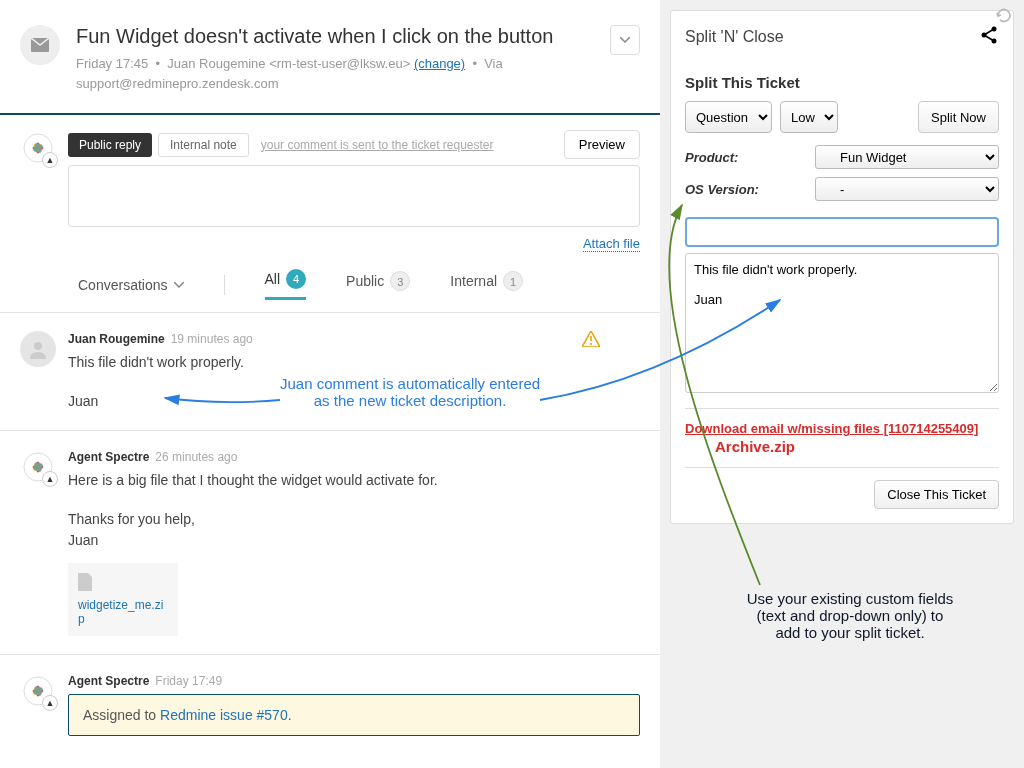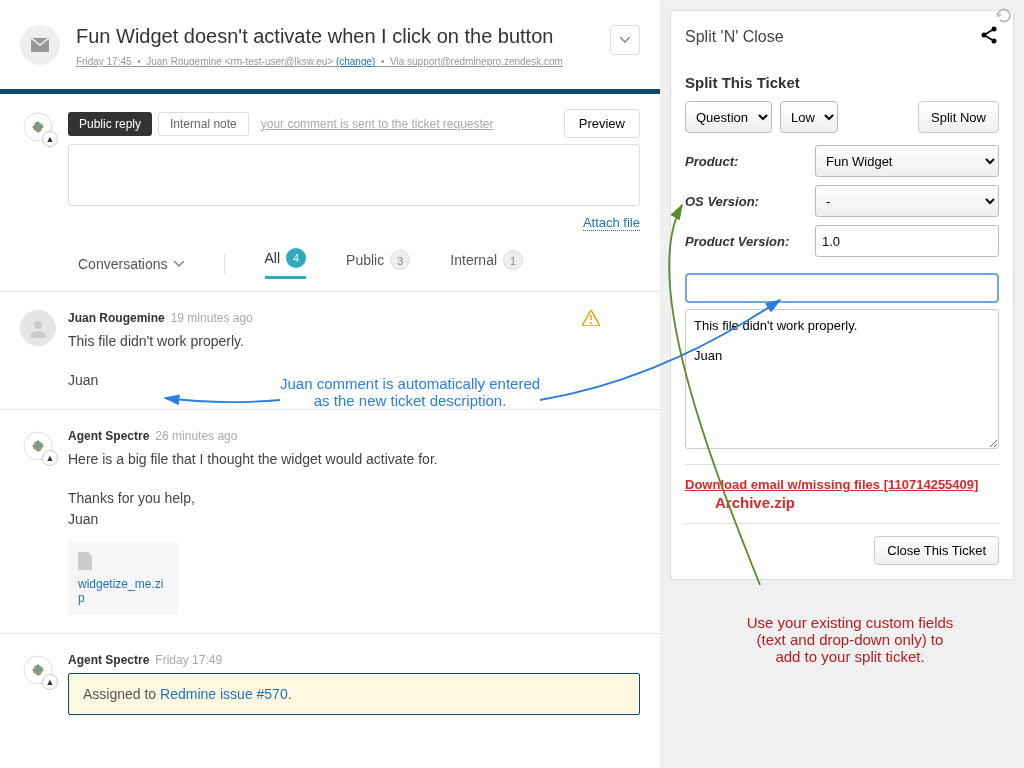--- a/index.html
+++ b/index.html
@@ -2,25 +2,25 @@
 <html><head>
 <meta charset="utf-8">
 <style>
 * { box-sizing: border-box; margin: 0; padding: 0; }
 body { font-family: -apple-system, BlinkMacSystemFont, "Segoe UI", Helvetica, Arial, sans-serif; font-size: 13px; color: #333; background: #f4f4f4; width: 1024px; height: 768px; overflow: hidden; display: flex; }
 .left-pane { flex: 1; background: #fff; overflow-y: auto; position: relative; }
 .right-pane { width: 364px; background: #f0f0f0; padding: 10px 10px 10px 10px; position: relative; }
 .right-panel-inner { background: #fff; border: 1px solid #ddd; border-radius: 3px; padding: 14px; }
 
 
-.ticket-header { display: flex; padding: 25px 20px 20px 20px; border-bottom: 5px solid #0c4a6e; position: relative; }
+.ticket-header { display: flex; padding: 25px 20px 20px 20px; border-bottom: 2px solid #0c4a6e; position: relative; }
 .mail-avatar { width: 40px; height: 40px; border-radius: 50%; background: #eee; display: flex; align-items: center; justify-content: center; margin-right: 16px; flex-shrink: 0; }
 .ticket-titles { flex: 1; }
 h1.ticket-title { font-size: 20px; font-weight: 400; color: #333; margin-bottom: 6px; }
-.ticket-meta { font-size: 10px; color: #999; line-height: 1.5; text-decoration: underline; }
+.ticket-meta { font-size: 13px; color: #999; line-height: 1.5; }
 .ticket-meta a.change { color: #1f73b7; }
 .dropdown-btn { width: 30px; height: 30px; border: 1px solid #ddd; border-radius: 4px; background: #fff; display: flex; align-items: center; justify-content: center; cursor: pointer; }
 
 
 .compose-row { padding: 15px 20px 0 20px; display: flex; }
 .agent-avatar { width: 36px; height: 36px; margin-right: 12px; position: relative; flex-shrink: 0; }
 .agent-avatar .av { width: 36px; height: 36px; border-radius: 50%; background: #fff; display: flex; align-items: center; justify-content: center; border: 0; }
 .agent-avatar .badge { position: absolute; bottom: -2px; right: -2px; width: 16px; height: 16px; border-radius: 50%; background: #fff; border: 1px solid #ccc; display: flex; align-items: center; justify-content: center; font-size: 9px; }
 .compose-main { flex: 1; }
 .tab-row { display: flex; align-items: center; margin-bottom: 6px; }
@@ -59,34 +59,34 @@
 
 .sn-head { display: flex; justify-content: space-between; align-items: center; margin-bottom: 26px; }
 .sn-title { font-size: 16px; color: #444; }
 .split-section-title { font-weight: 600; font-size: 15px; margin-bottom: 10px; }
 .select-row { display: flex; gap: 8px; margin-bottom: 12px; }
 .mac-select { border: 1px solid #bbb; border-radius: 4px; padding: 3px 6px; font-size: 13px; background: linear-gradient(#fff, #eee); height: 32px; }
 .split-now-btn { border: 1px solid #ccc; background: linear-gradient(#fff, #f0f0f0); border-radius: 4px; padding: 4px 12px; font-size: 13px; cursor: pointer; margin-left: auto; }
 .field-row { display: flex; align-items: center; margin-bottom: 8px; }
 .field-label { width: 130px; font-style: italic; font-weight: 600; font-size: 13px; }
 .field-control { flex: 1; }
-.field-control select, .field-control input { width: 100%; height: 32px; border: 1px solid #bbb; border-radius: 3px; padding: 2px 6px; font-size: 13px; }
+.field-control select, .field-control input { width: 100%; height: 24px; border: 1px solid #bbb; border-radius: 3px; padding: 2px 20px; font-size: 13px; }
 .field-control .macsel { background: linear-gradient(#fff,#eee); }
 .subject-input { width: 100%; height: 30px; border: 2px solid #6aa9e0; border-radius: 4px; outline: none; padding: 4px 8px; margin-top: 8px; }
 .desc-box { width: 100%; height: 140px; border: 1px solid #ccc; border-radius: 3px; padding: 8px; font-size: 13px; resize: both; margin-top: 6px; font-family: inherit; }
 .divider-h { height: 1px; background: #ddd; margin: 12px 0; }
 .dl-link { color: #d92a2a; text-decoration: underline; font-weight: 600; font-size: 13px; cursor: pointer; }
 .attach-name { color: #d92a2a; font-weight: 600; font-size: 15px; margin-left: 30px; margin-top: 2px; }
 .close-ticket-btn { border: 1px solid #ccc; background: linear-gradient(#fff,#f0f0f0); border-radius: 4px; padding: 6px 12px; font-size: 13px; cursor: pointer; float: right; }
 .refresh-icon { position: absolute; top: 8px; right: 12px; color: #bbb; cursor: pointer; }
 
 
 .anno { position: absolute; font-family: Arial, sans-serif; font-size: 15px; text-align: center; pointer-events: none; }
 .anno.blue { color: #2a7de1; }
-.anno.green { color: #b91c1c; margin-top: 24px; }
+.anno.green { color: #0f172a; }
 svg.overlay { position: absolute; top: 0; left: 0; pointer-events: none; }
 </style>
 </head>
 <body>
 
 <div class="left-pane">
   <div class="ticket-header">
     <div class="mail-avatar">
       <svg width="18" height="14" viewBox="0 0 18 14">
           <rect x="0" y="0" width="18" height="14" rx="1" fill="#999"></rect>
@@ -257,24 +257,20 @@
     </div>
 
     <div class="field-row">
       <div class="field-label">Product:</div>
       <div class="field-control"><select class="macsel"><option>Fun Widget</option></select></div>
     </div>
     <div class="field-row">
       <div class="field-label">OS Version:</div>
       <div class="field-control"><select class="macsel"><option>-</option></select></div>
     </div>
-    <div class="field-row">
-      <div class="field-label">Product Version:</div>
-      <div class="field-control"><input type="text" value="1.0" style=""></div>
-    </div>
 
     <input class="subject-input" type="text" style="">
     <textarea class="desc-box" style="">This file didn't work properly.
 
 Juan</textarea>
 
     <div class="divider-h"></div>
     <div class="dl-link">Download email w/missing files [110714255409]</div>
     <div class="attach-name">Archive.zip</div>
     <div class="divider-h"></div>

